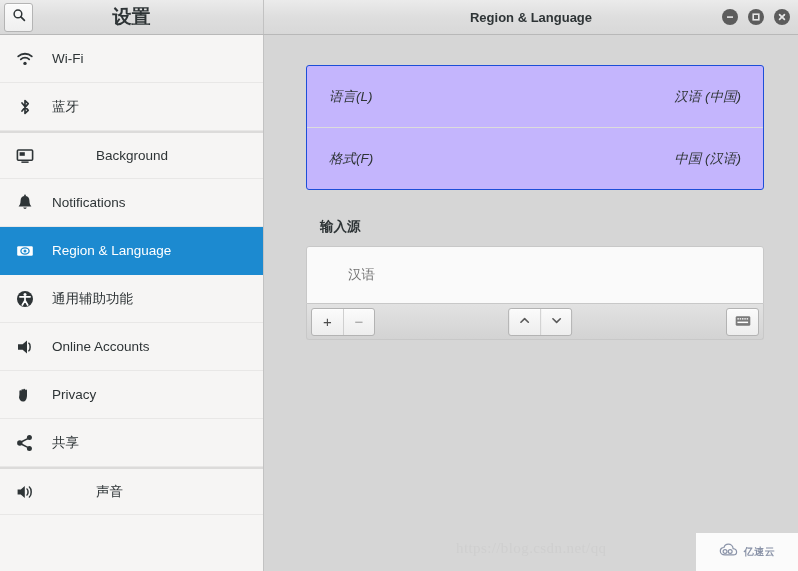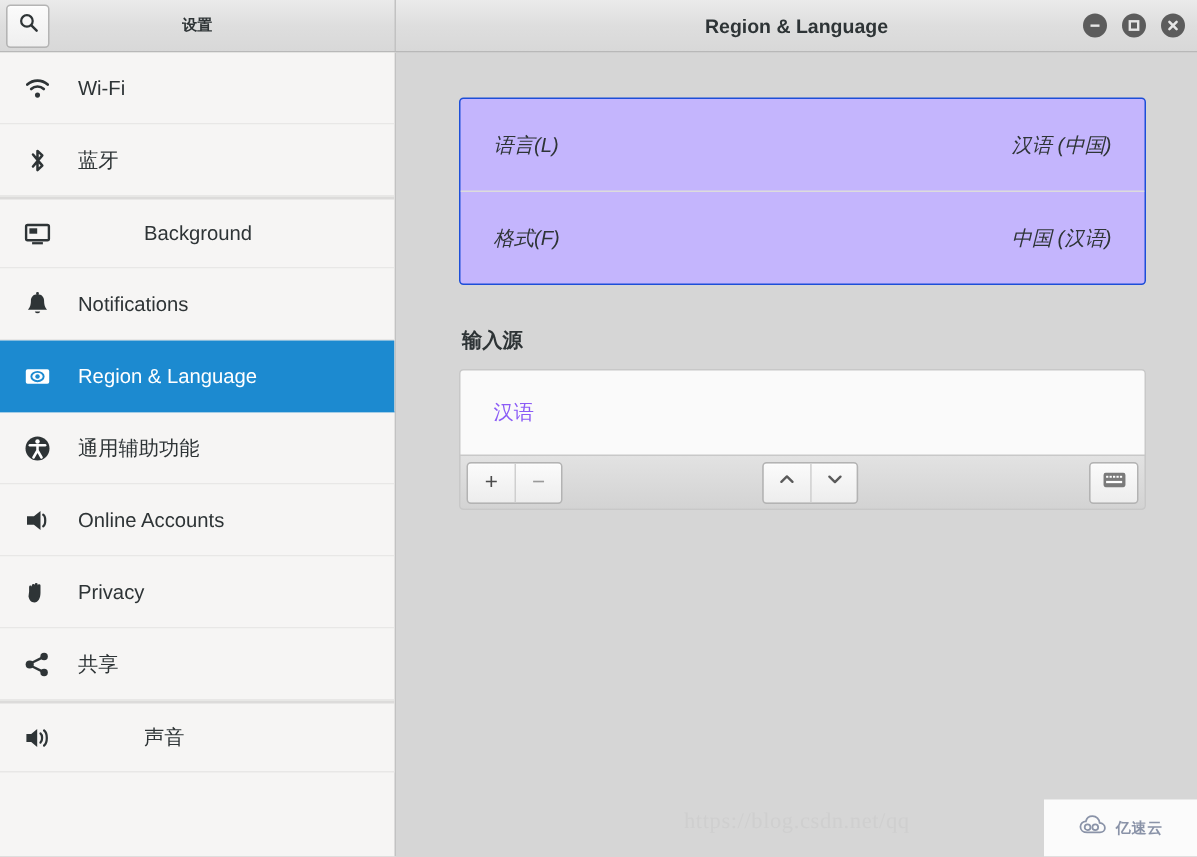--- a/index.html
+++ b/index.html
@@ -48,21 +48,21 @@
     display: flex;
     align-items: center;
     justify-content: center;
     box-shadow: 0 1px 0 rgba(255,255,255,0.7) inset;
     cursor: pointer;
   }
   .settings-title {
     position: absolute;
     left: 0; right: 0;
     text-align: center;
-    font-size: 10px;
+    font-size: 19px;
     font-weight: bold;
     color: #2e3436;
     pointer-events: none;
   }
   .tb-right {
     flex: 1;
     display: flex;
     align-items: center;
     position: relative;
     padding-right: 8px;
@@ -167,40 +167,41 @@
     justify-content: space-between;
     padding: 0 22px;
     font-size: 13.5px;
     color: #2e3436;
     cursor: pointer;
   }
   .card-row + .card-row { border-top: 1px solid #dcdcdc; }
   .row-value { color: #2e3436; }
 
   .section-title {
-    margin: 28px 0 10px 2px;
+    margin: 28px 0 10px 14px;
     font-size: 13.5px;
     font-weight: bold;
     color: #2e3436;
   }
 
   .list-card {
     background: #fafafa;
     border: 1px solid #c8c8c8;
     border-radius: 3px 3px 0 0;
     height: 58px;
     box-sizing: border-box;
     display: flex;
     align-items: center;
     padding: 0 22px;
   }
   .list-item {
     font-size: 13.5px;
-    color: #8b5cf6;
-    cursor: pointer;
+    color: #737373;
+    cursor: pointer;
+    margin-left: 19px;
   }
   .toolbar {
     height: 36px;
     box-sizing: border-box;
     border: 1px solid #c8c8c8;
     border-top: none;
     border-radius: 0 0 3px 3px;
     background: linear-gradient(to bottom, #e2e2e2, #d3d3d3);
     display: flex;
     align-items: center;

